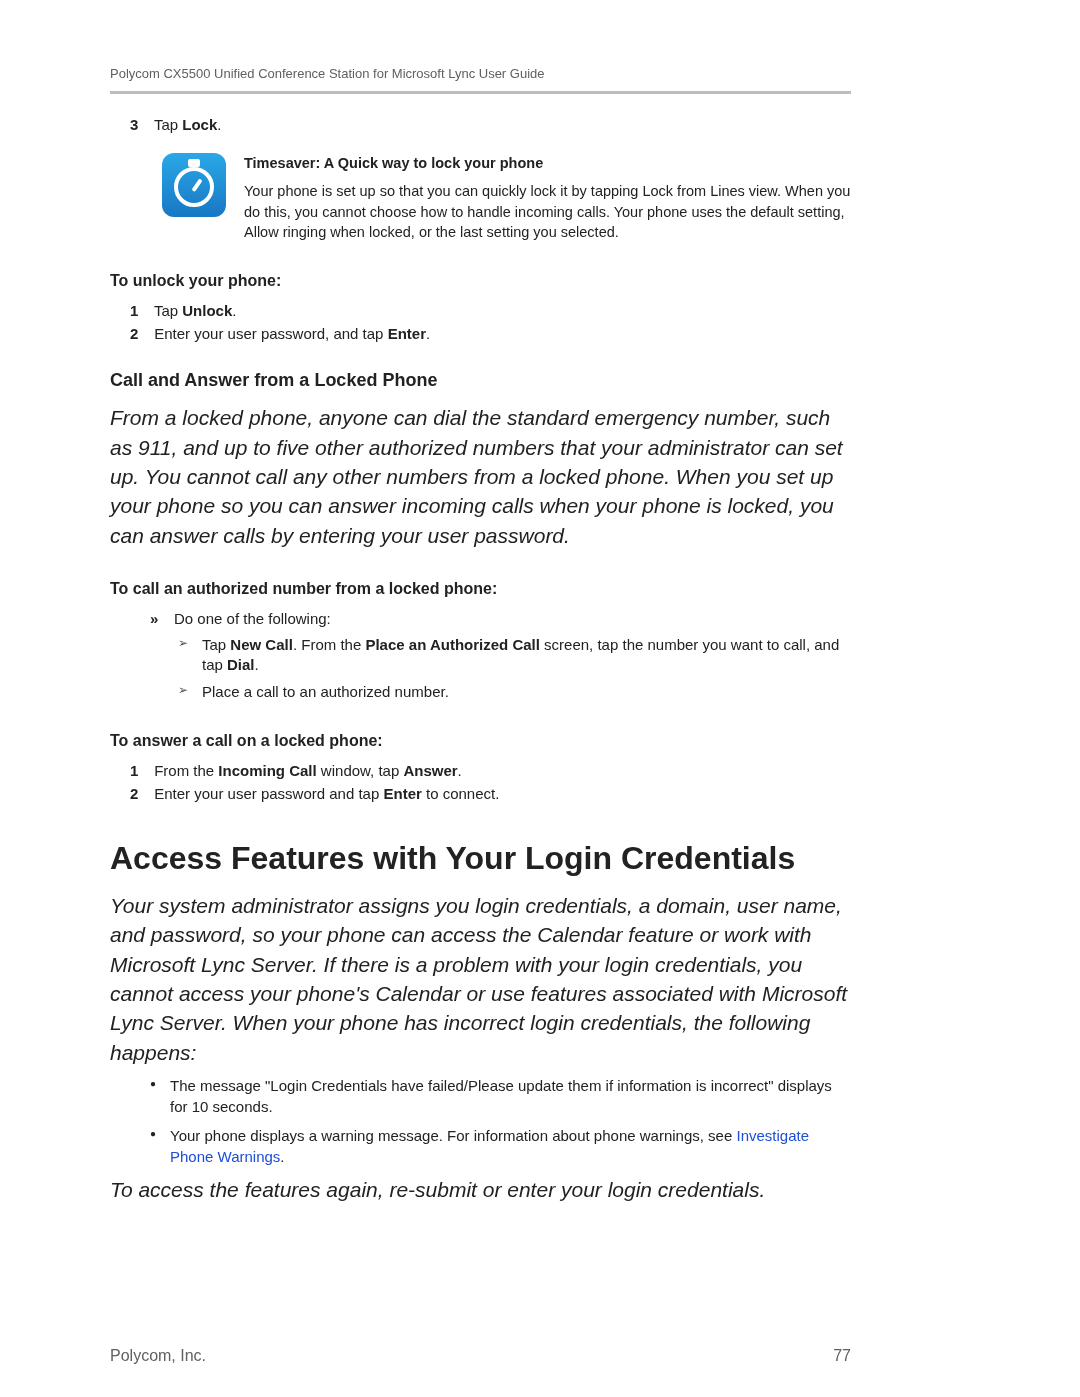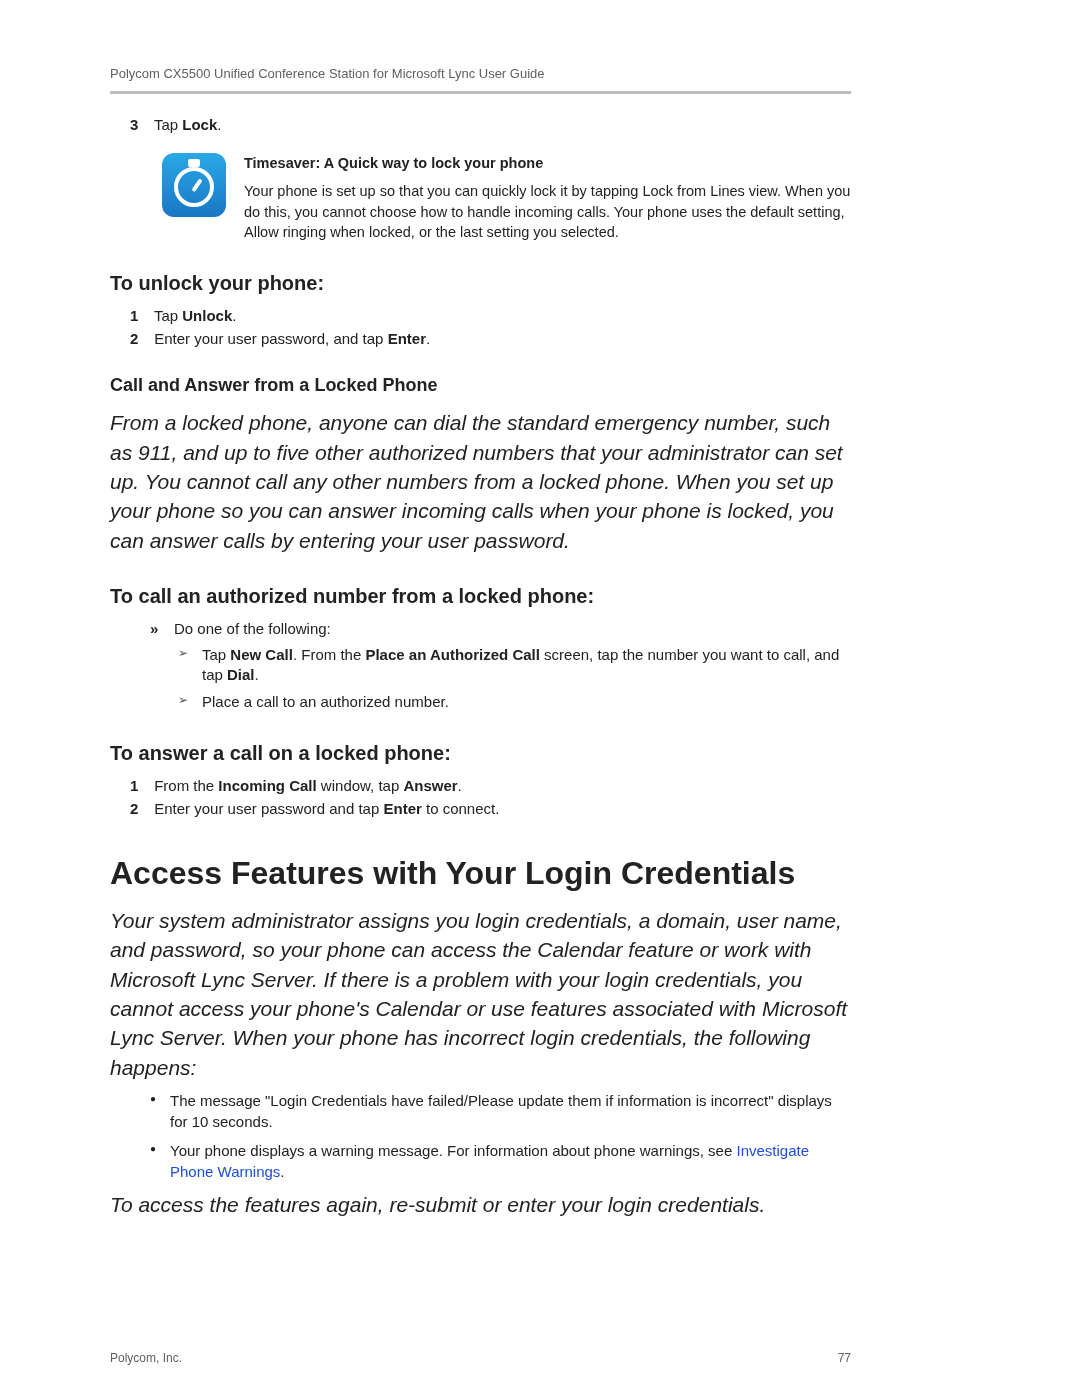--- a/index.html
+++ b/index.html
@@ -87,21 +87,21 @@
   .timesaver-text {
     font-size: 14.5px;
     line-height: 1.4;
   }
   .timesaver-text .ts-title {
     font-weight: bold;
     margin-bottom: 8px;
   }
   .subhead {
     font-weight: bold;
-    font-size: 20px;
+    font-size: 16px;
     margin: 30px 0 12px 0;
   }
   .ol-step {
     font-size: 15px;
     margin: 6px 0 6px 20px;
   }
   .ol-step .num {
     font-weight: bold;
     display: inline-block;
     width: 20px;
@@ -198,21 +198,21 @@
     color: #1d4ed8;
     text-decoration: none;
   }
   .footer {
     position: absolute;
     bottom: 40px;
     left: 110px;
     right: 110px;
     display: flex;
     justify-content: space-between;
-    font-size: 12px;
+    font-size: 16px;
     color: #606060;
   }
 </style>
 </head>
 <body>
 
 <div class="page">
   <div class="header-title">Polycom CX5500 Unified Conference Station for Microsoft Lync User Guide</div>
   <hr class="header-rule">
 

